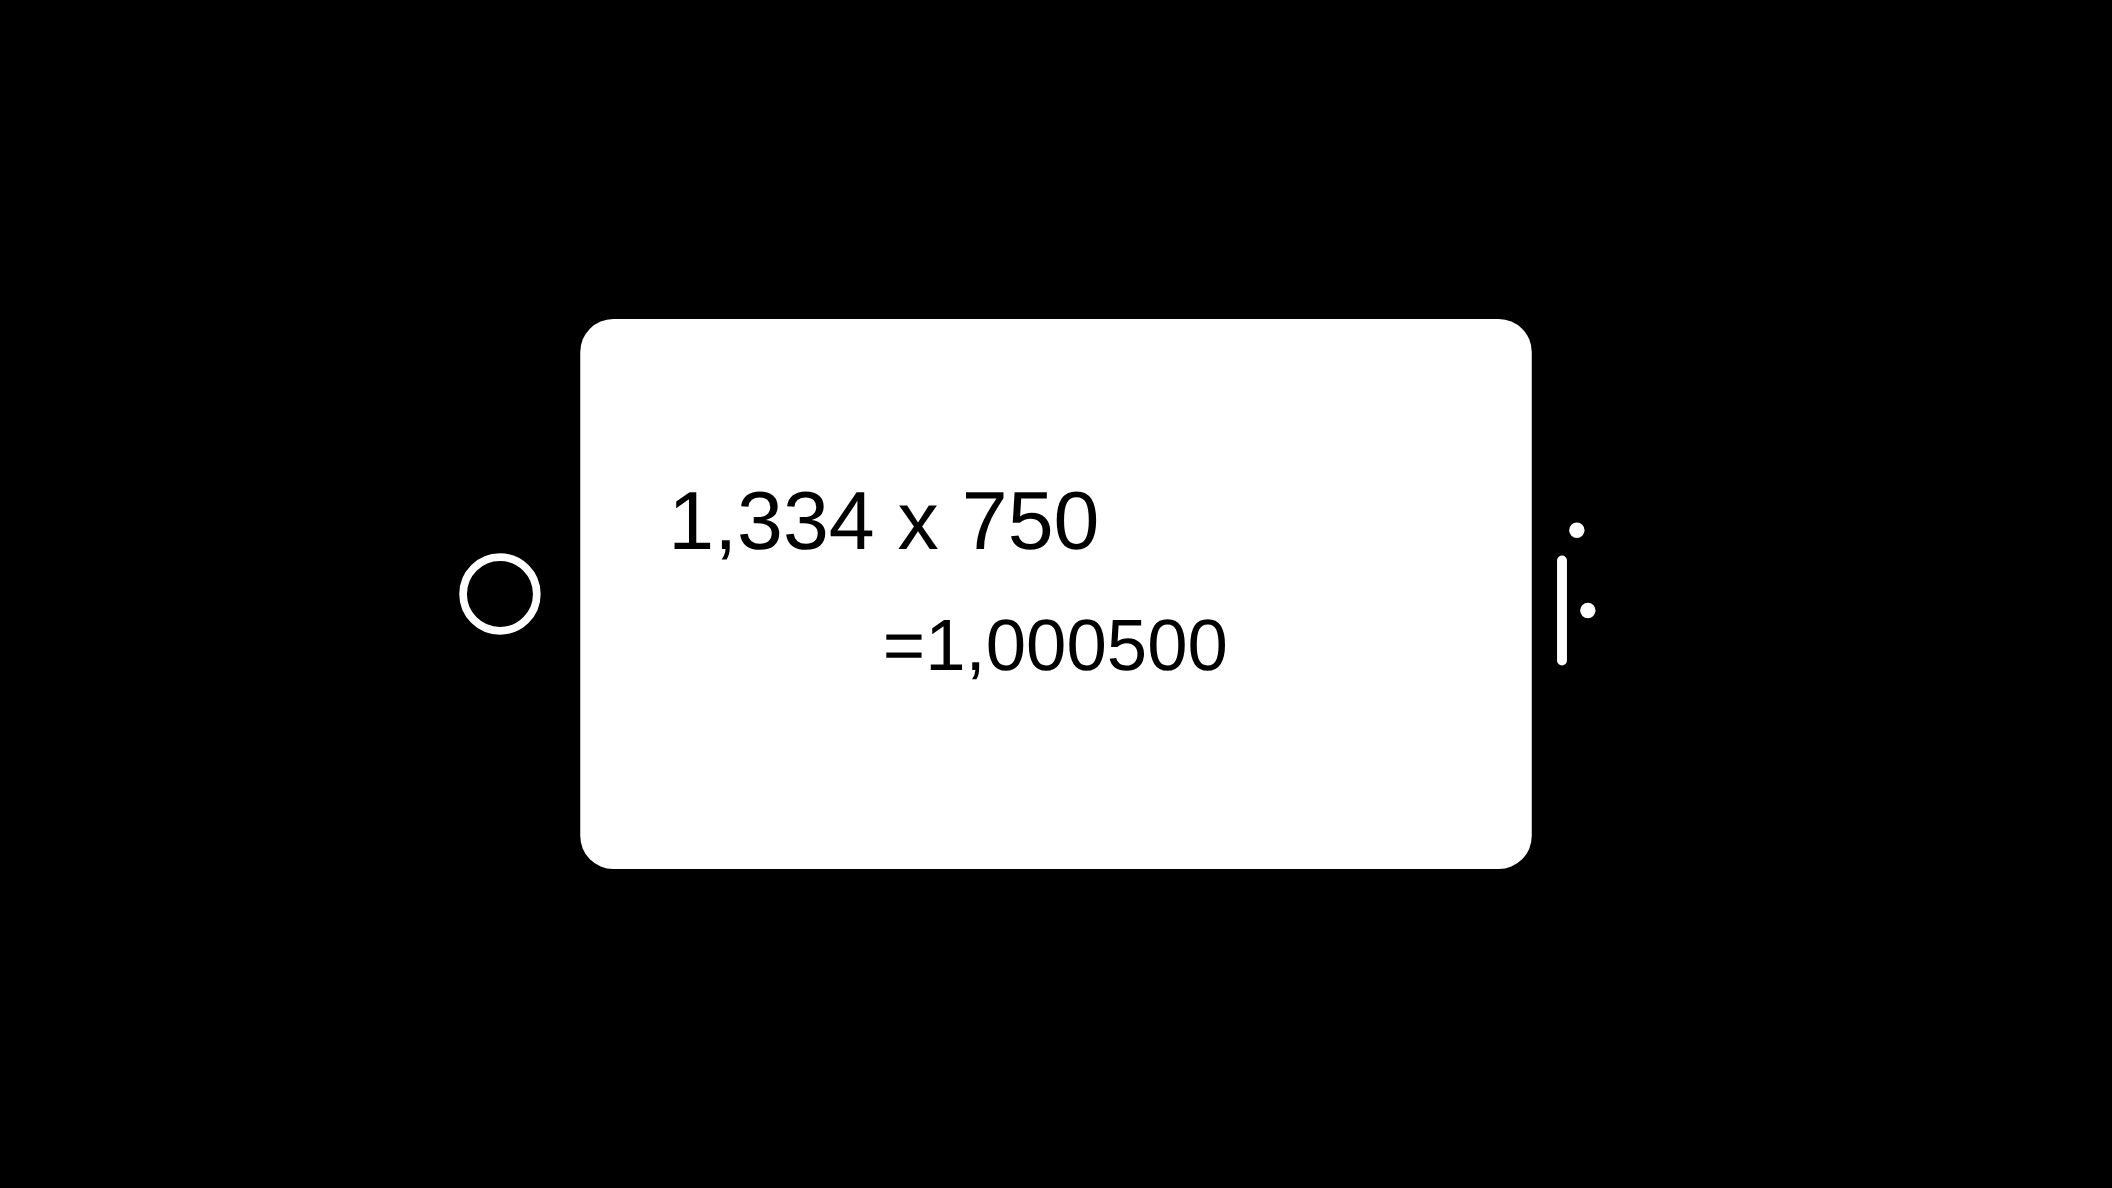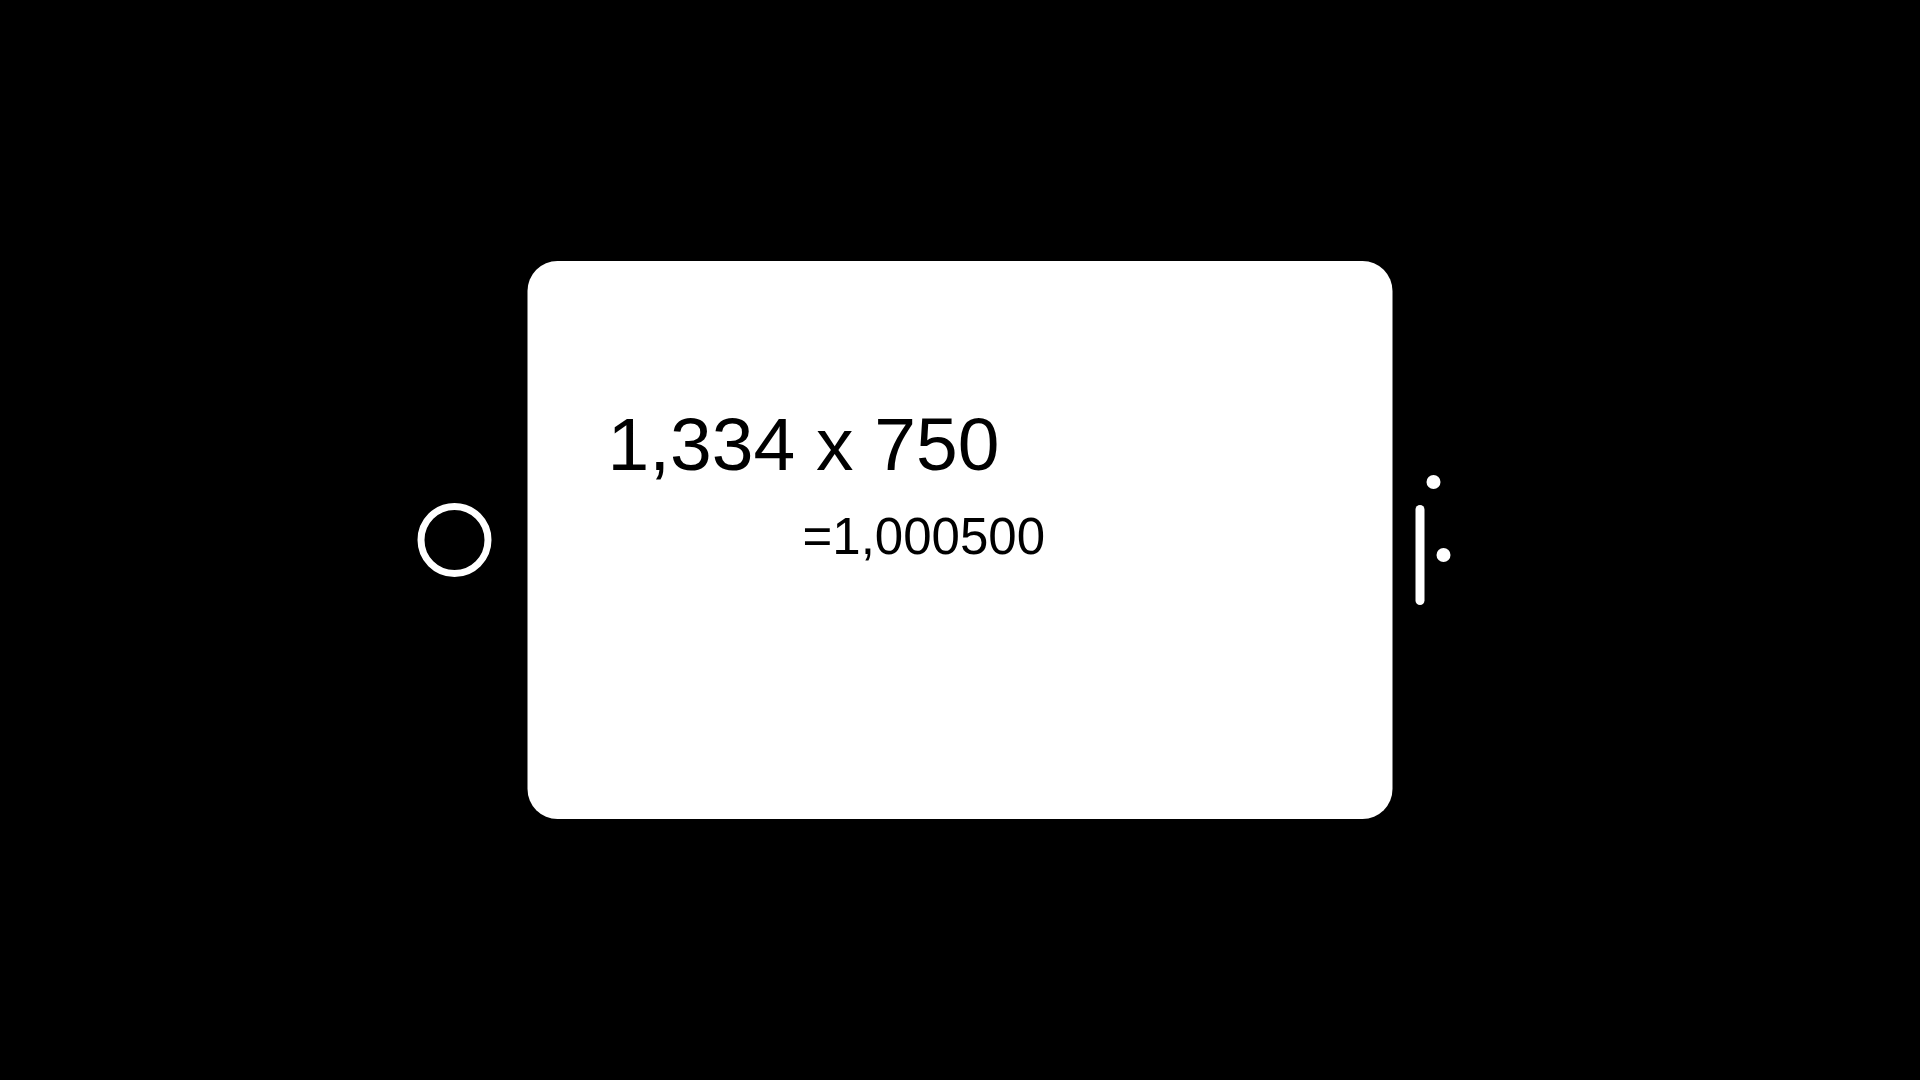--- a/index.html
+++ b/index.html
@@ -16,42 +16,42 @@
       overflow: hidden;
     }
     .phone-container {
       position: absolute;
       left: 50%;
       top: 50%;
       transform: translate(-50%, -50%);
     }
     .screen {
       width: 865px;
-      height: 558px;
+      height: 500px;
       background: #ffffff;
       border-radius: 30px;
       position: relative;
       display: flex;
       flex-direction: column;
       padding-left: 80px;
       padding-top: 140px;
     }
     .line1 {
       font-size: 75px;
       color: #000000;
       font-weight: 400;
       letter-spacing: 0px;
     }
     .line2 {
-      font-size: 51px;
+      font-size: 66px;
       color: #000000;
       font-weight: 400;
       letter-spacing: 0px;
       margin-left: 195px;
-      margin-top: 20px;
+      margin-top: 32px;
     }
     .home-button {
       position: absolute;
       left: -110px;
       top: 50%;
       transform: translateY(-50%);
       width: 74px;
       height: 74px;
       border: 7px solid #ffffff;
       border-radius: 50%;

